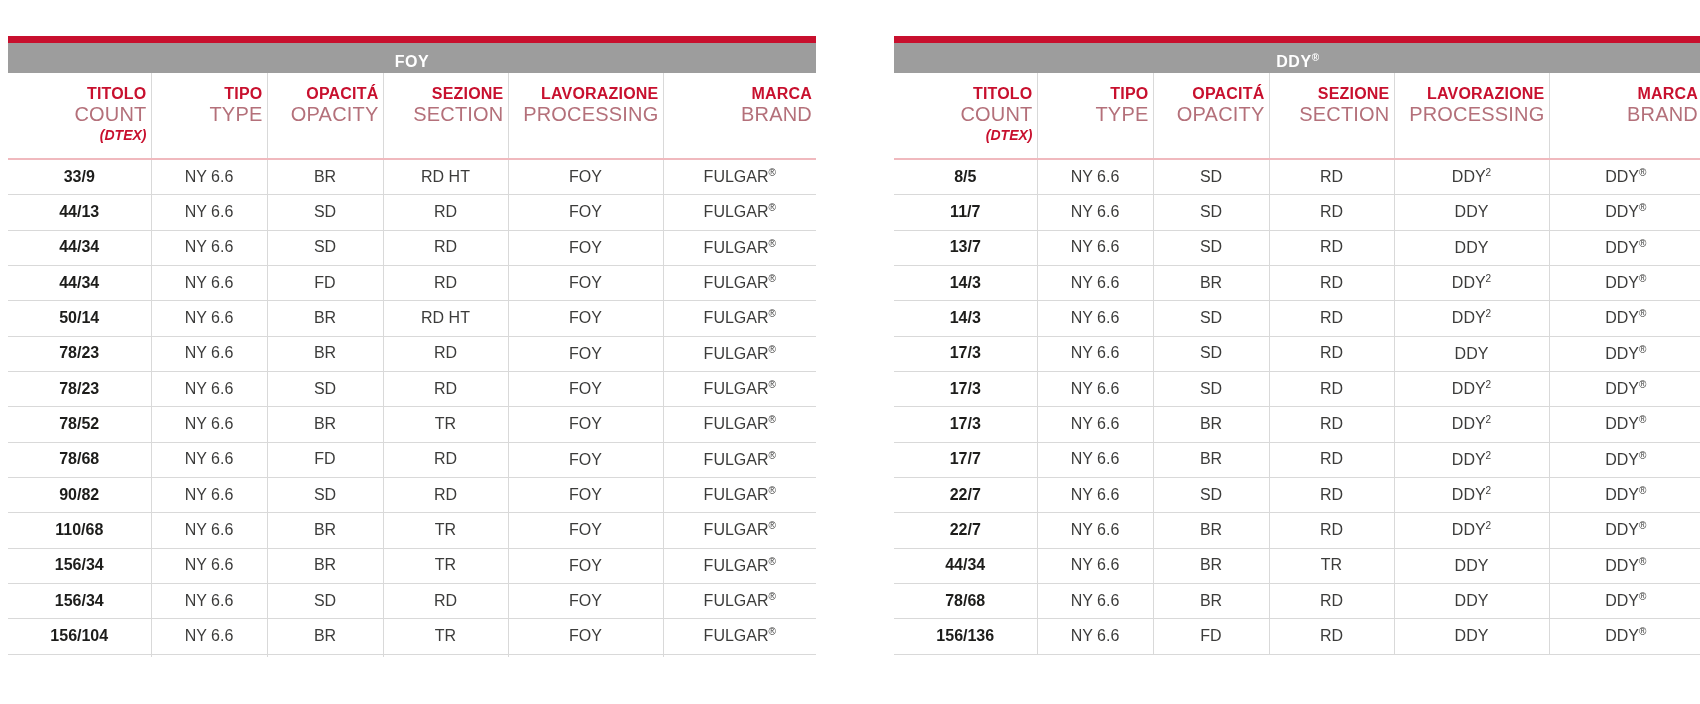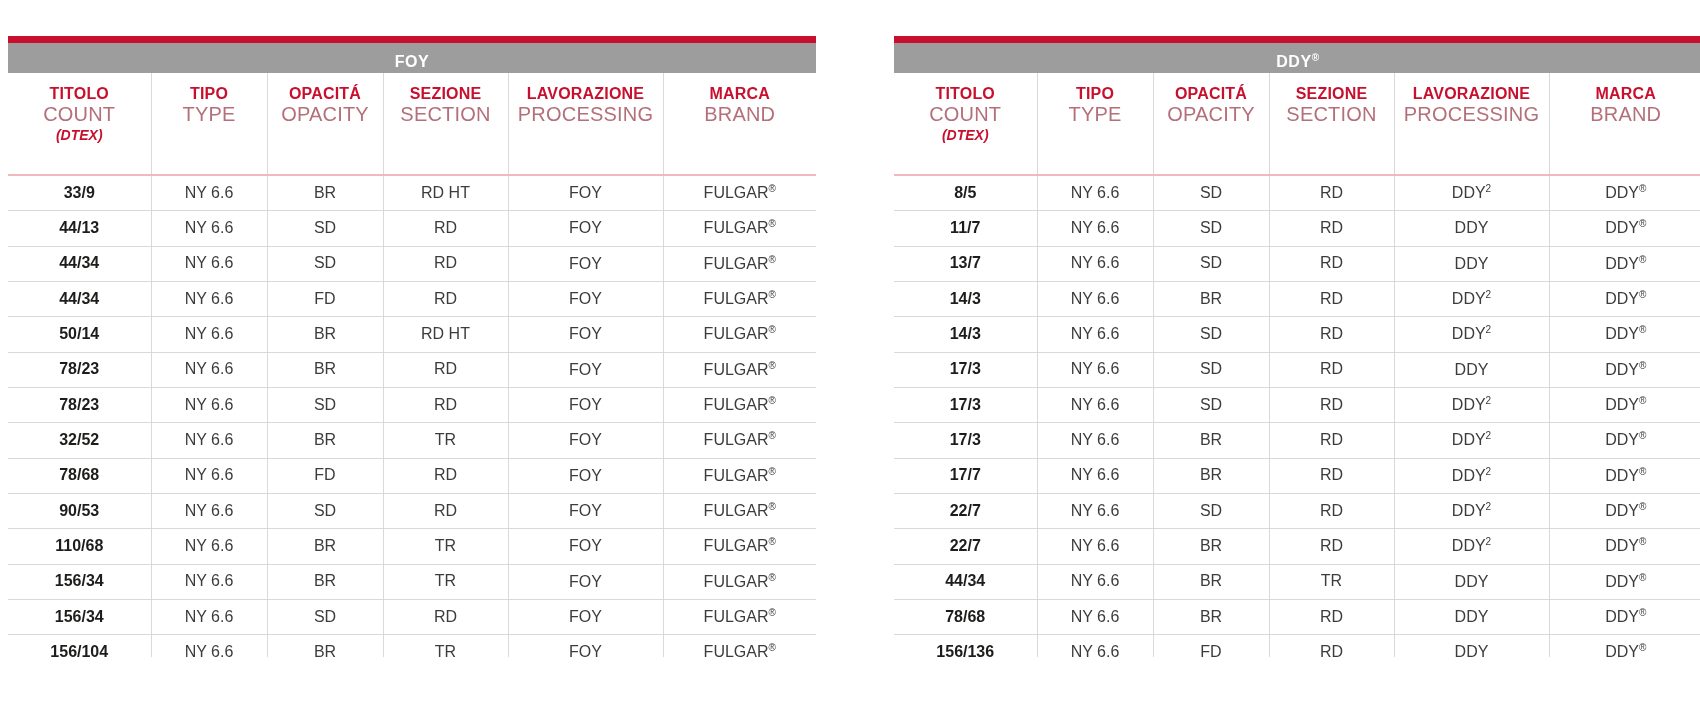--- a/index.html
+++ b/index.html
@@ -50,23 +50,23 @@
     vertical-align: super;
   }
   table {
     border-collapse: collapse;
     width: 100%;
     table-layout: fixed;
   }
   thead th {
     border-right: 1px solid #d9d9d9;
     border-bottom: 2px solid #f0b9be;
-    padding: 10px 4px 28px 4px;
+    padding: 10px 4px 12px 4px;
     vertical-align: top;
-    text-align: center;
+    text-align: right;
     font-weight: normal;
     line-height: 21px;
   }
   thead th:last-child { border-right: none; margin-left: 34px; }
   .h-it {
     display: block;
     color: #c8102e;
     font-size: 16px;
     font-weight: bold;
     letter-spacing: 0.2px;
@@ -212,37 +212,37 @@
           </tr>
           <tr>
             <td class="count">78/23</td>
             <td>NY 6.6</td>
             <td>SD</td>
             <td>RD</td>
             <td><span>FOY</span><sup></sup></td>
             <td><span>FULGAR</span><sup>®</sup></td>
           </tr>
           <tr>
-            <td class="count">32/52</td>
+            <td class="count">78/52</td>
             <td>NY 6.6</td>
             <td>BR</td>
             <td>TR</td>
             <td><span>FOY</span><sup></sup></td>
             <td><span>FULGAR</span><sup>®</sup></td>
           </tr>
           <tr>
             <td class="count">78/68</td>
             <td>NY 6.6</td>
             <td>FD</td>
             <td>RD</td>
             <td><span>FOY</span><sup></sup></td>
             <td><span>FULGAR</span><sup>®</sup></td>
           </tr>
           <tr>
-            <td class="count">90/53</td>
+            <td class="count">90/82</td>
             <td>NY 6.6</td>
             <td>SD</td>
             <td>RD</td>
             <td><span>FOY</span><sup></sup></td>
             <td><span>FULGAR</span><sup>®</sup></td>
           </tr>
           <tr>
             <td class="count">110/68</td>
             <td>NY 6.6</td>
             <td>BR</td>

